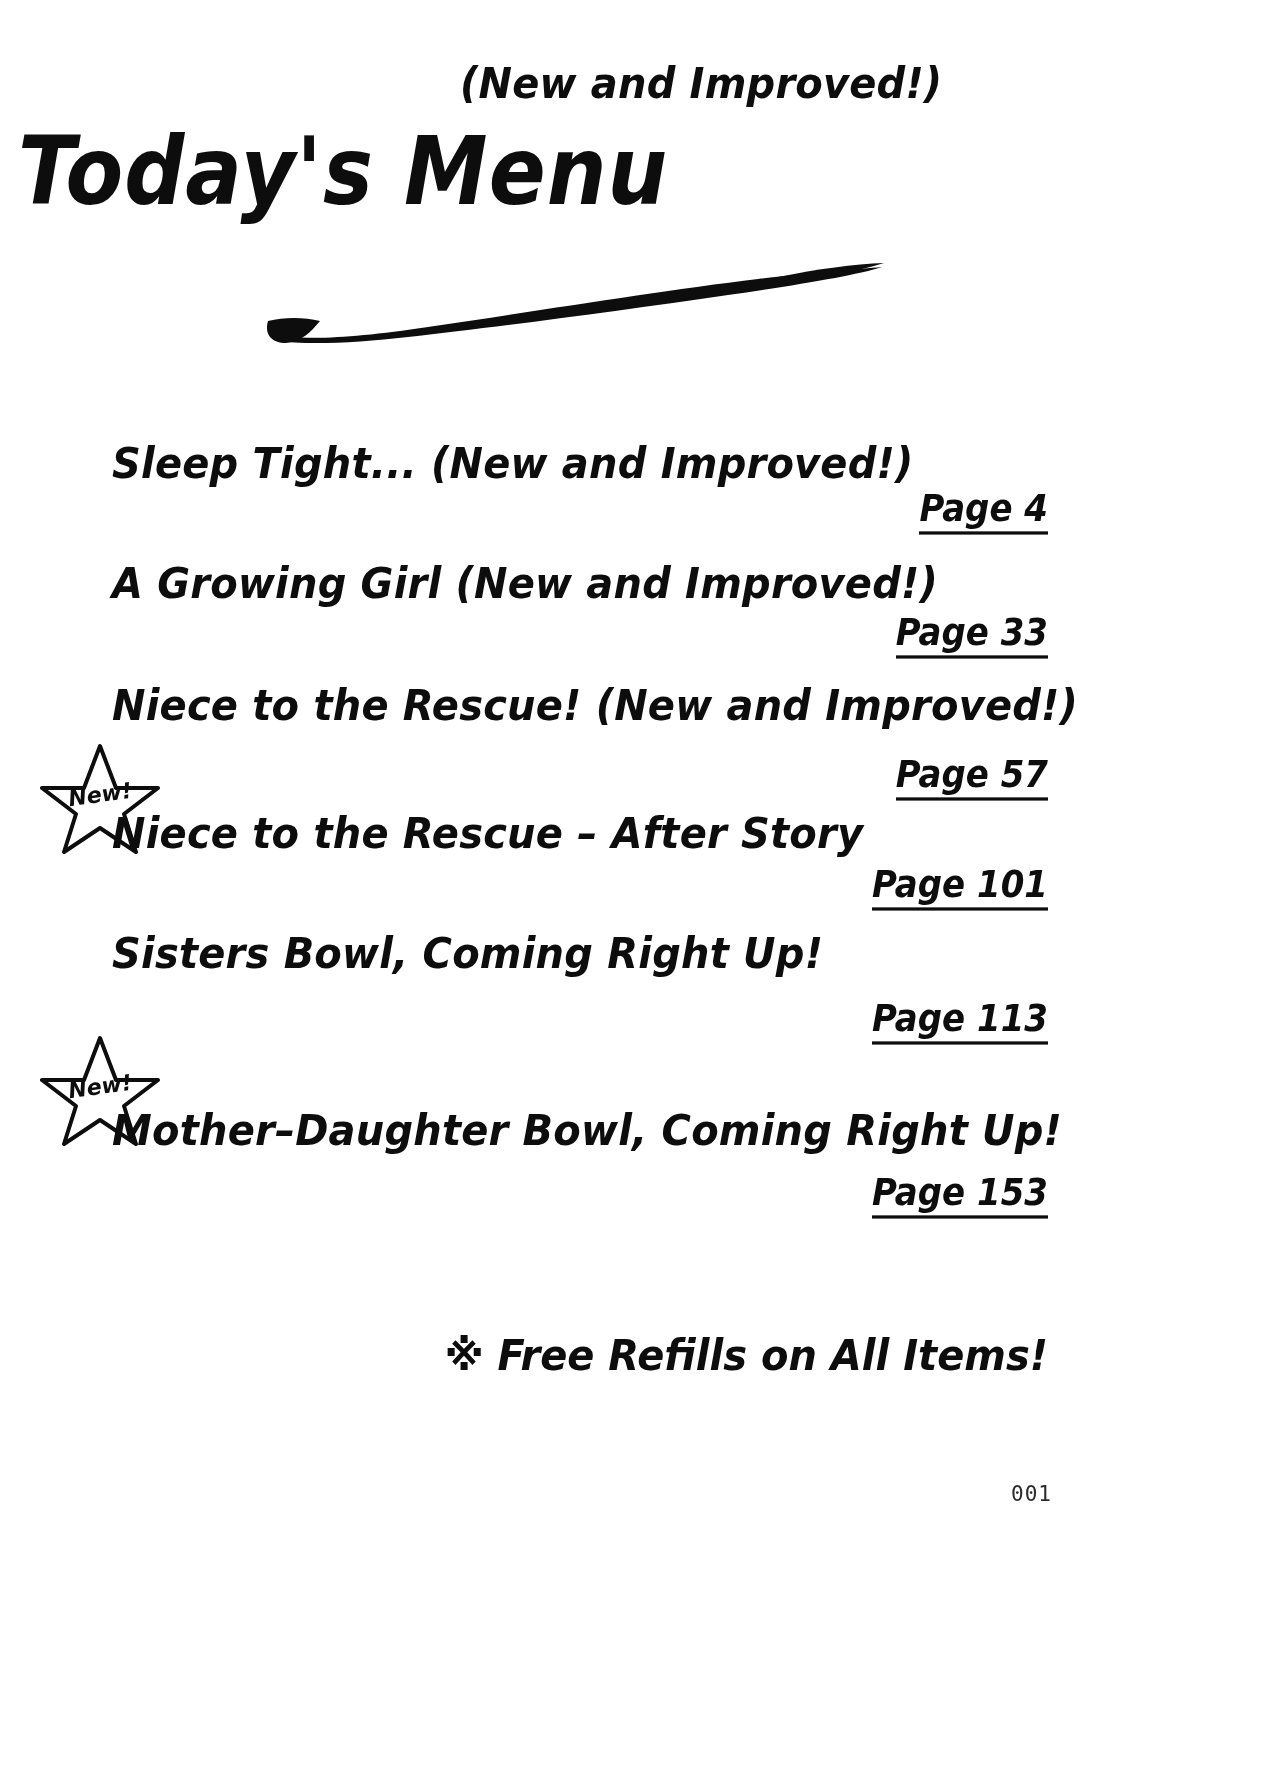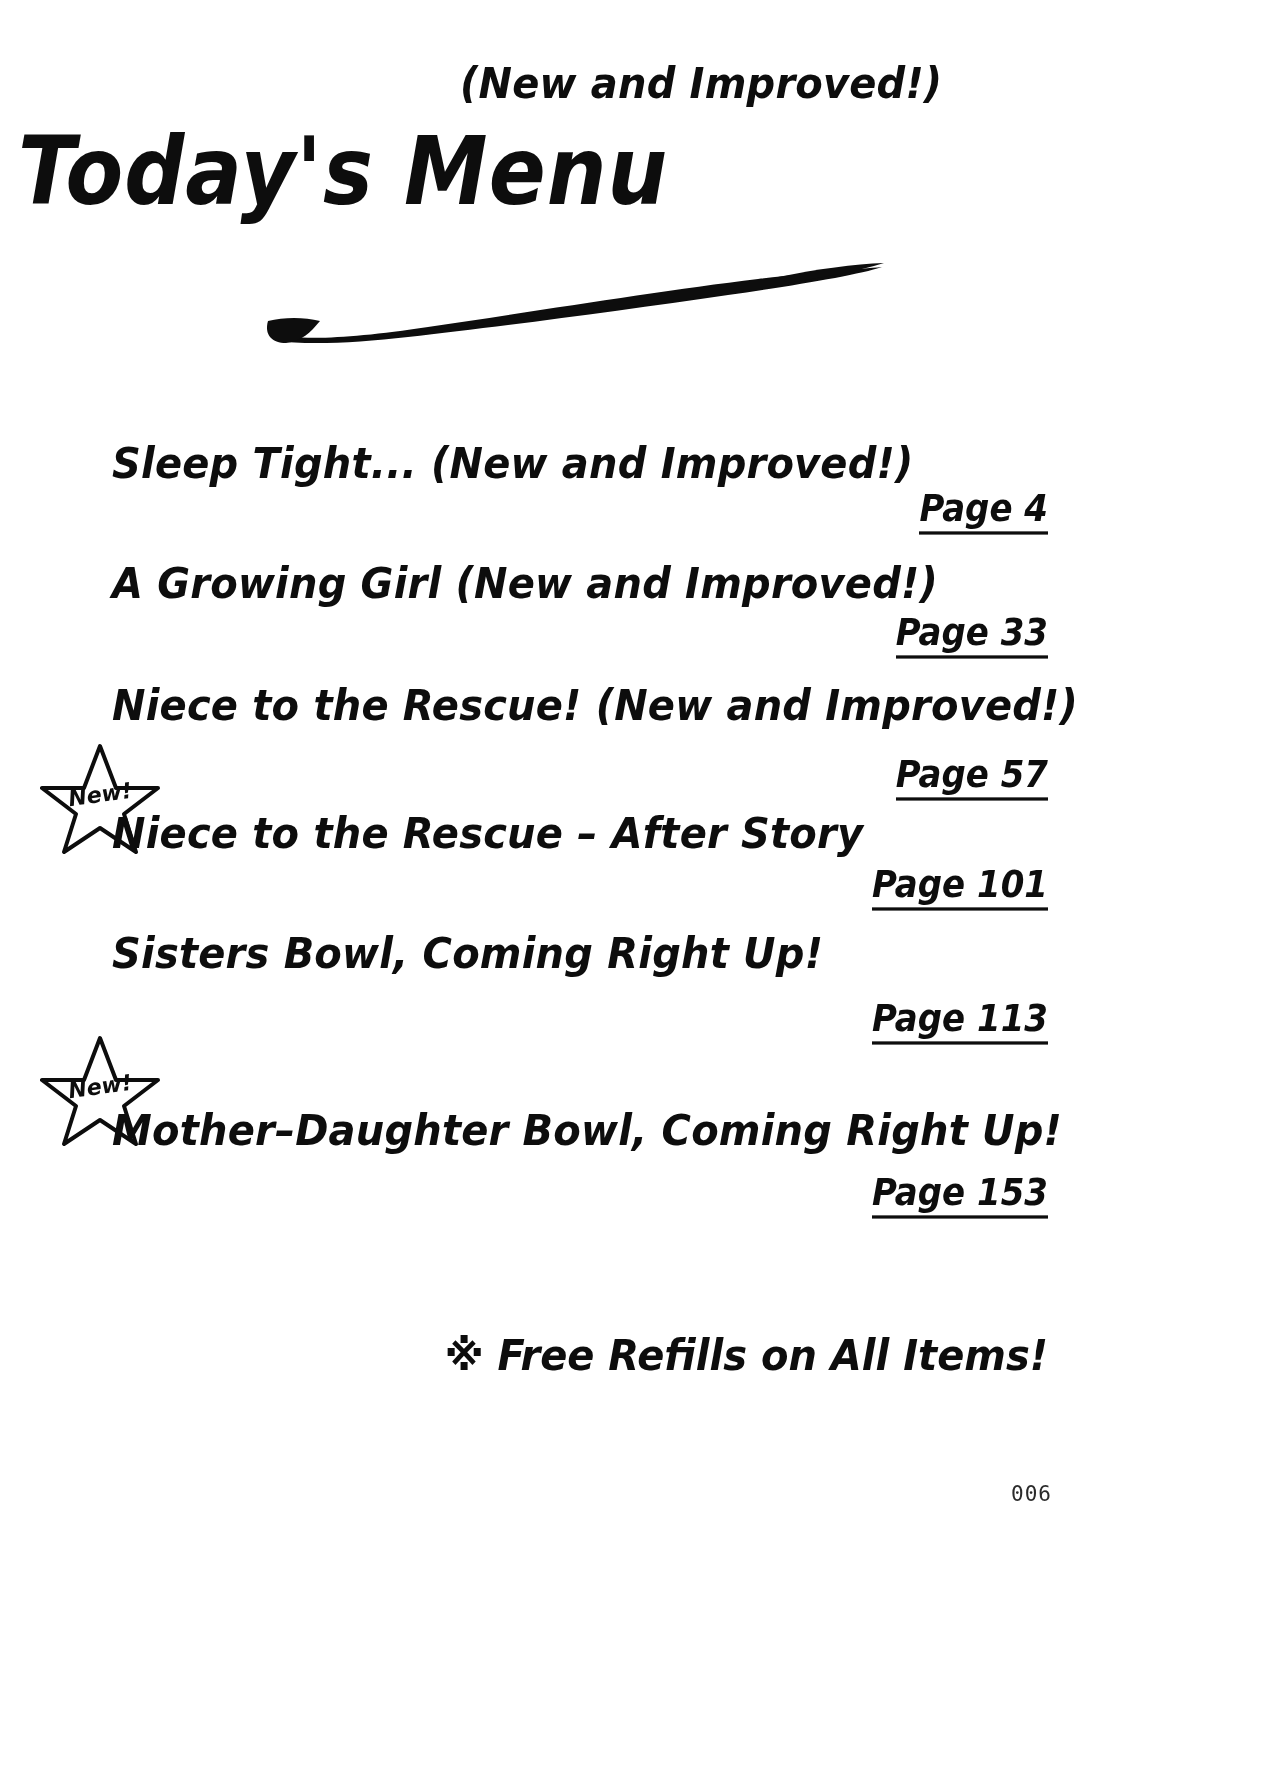--- a/index.html
+++ b/index.html
@@ -186,15 +186,15 @@
       <polygon points="60,4 76,46 118,46 84,72 96,110 60,86 24,110 36,72 2,46 44,46" fill="#ffffff" stroke="#0d0d0d" stroke-width="4" stroke-linejoin="round"></polygon>
     </svg>
     <div class="star-label">New!</div>
   </div>
 
   <div class="entry-title e6-title">Mother–Daughter Bowl, Coming Right Up!</div>
   <div class="entry-page e6-page">Page 153</div>
 
   <div class="footnote">※ Free Refills on All Items!</div>
 
-  <div class="page-number">006</div>
+  <div class="page-number">001</div>
 
 </div>
 
 </body></html>

